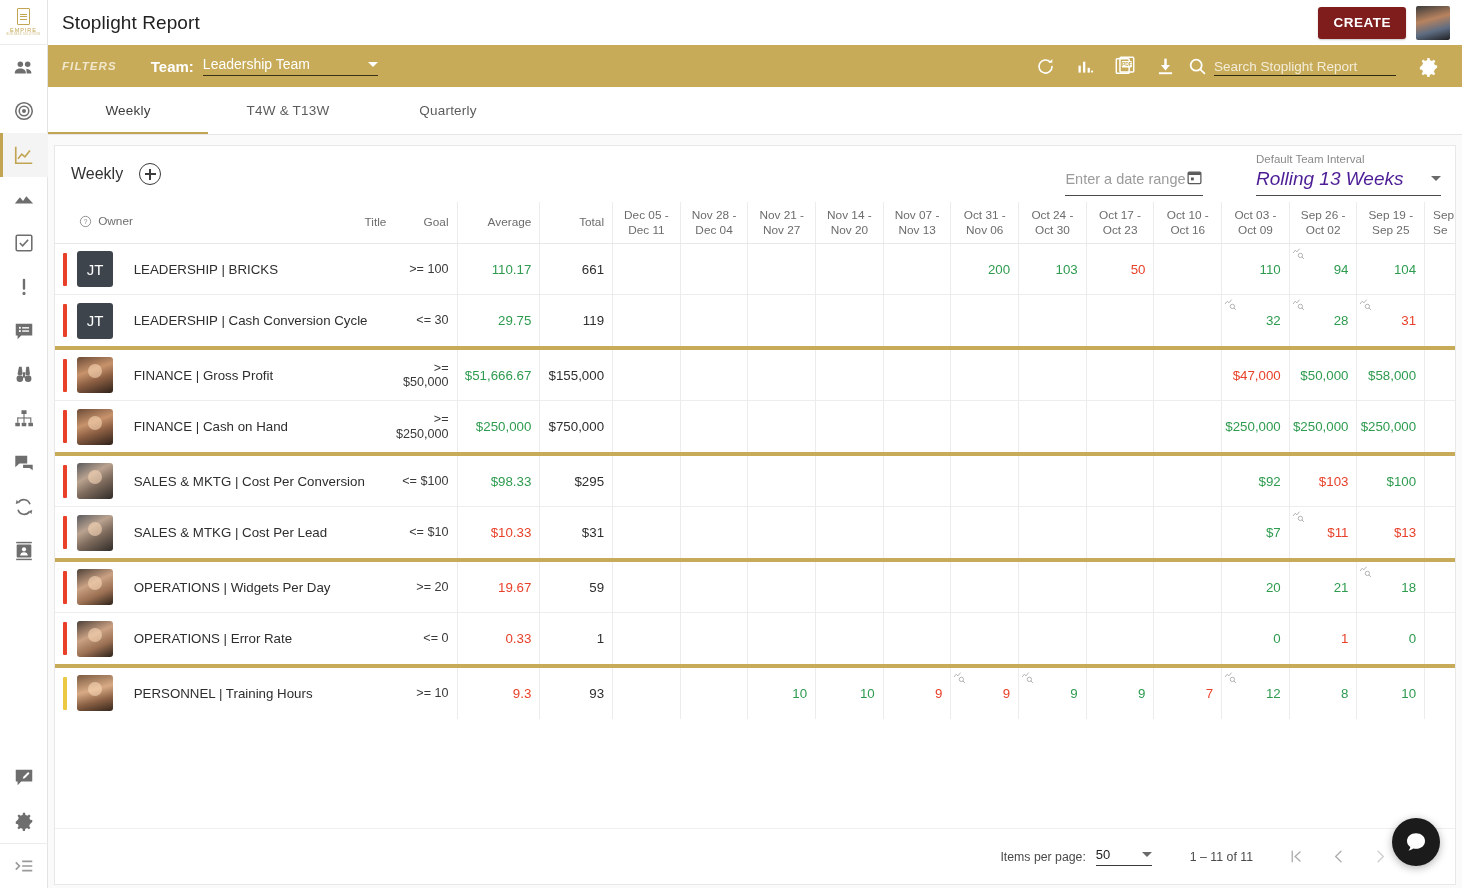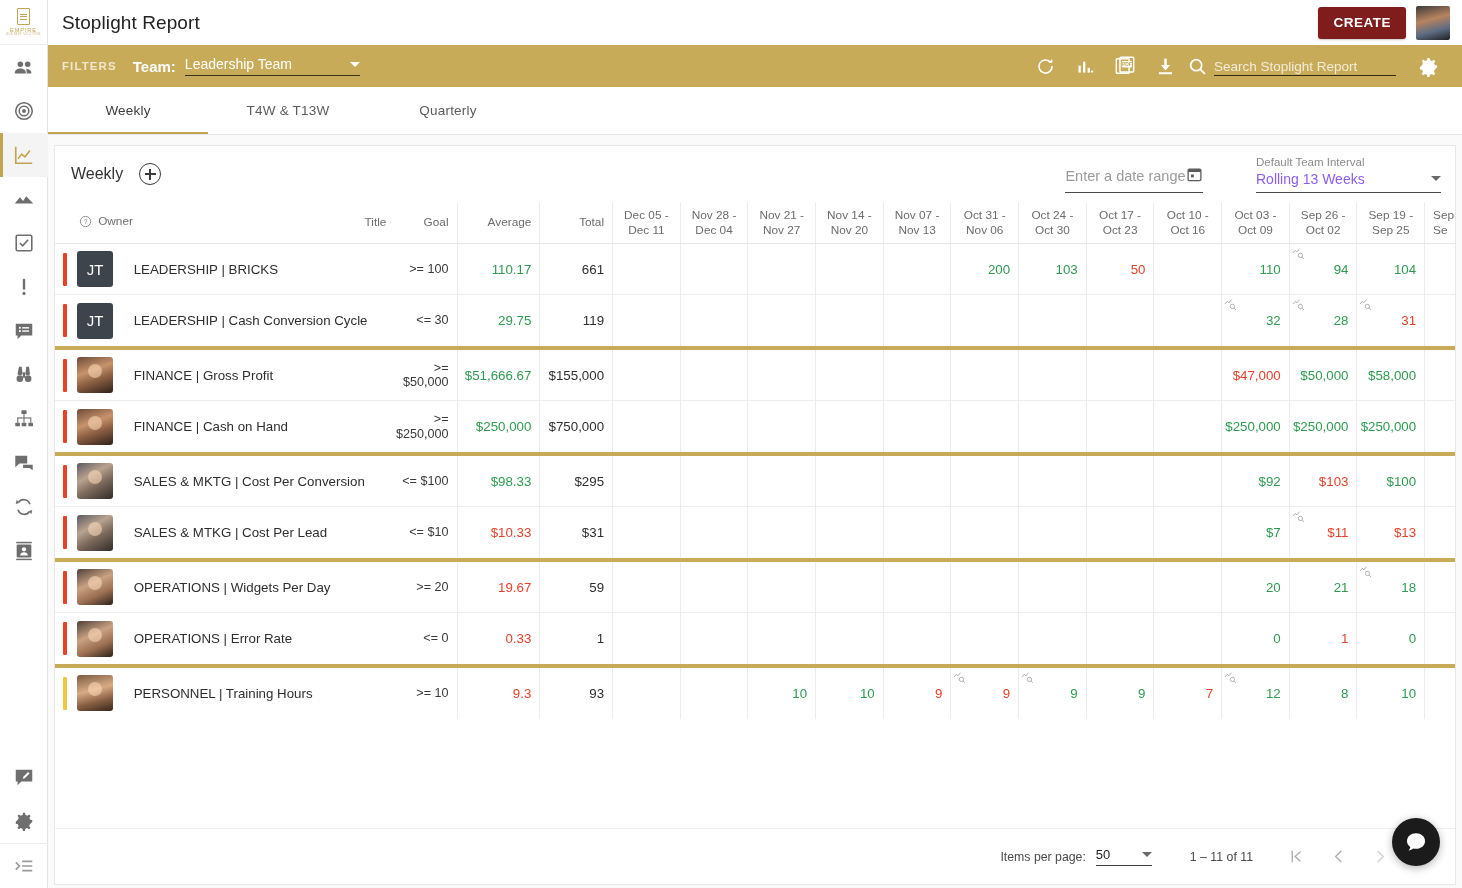--- a/index.html
+++ b/index.html
@@ -63,22 +63,22 @@
   .avatar-top {
     width: 34px; height: 34px; border-radius: 2px; overflow: hidden;
     background: #2c2c2c; position: relative; flex: 0 0 34px;
   }
 
   
   .filterbar {
     height: 42px; background: #c7ab58; display: flex; align-items: center;
     padding: 0 14px 0 14px; flex: 0 0 42px; color: #fff;
   }
-  .filters-label { font-size: 11.5px; letter-spacing: 1.1px; color: #f0e7cd; font-weight: bold; }
-  .team-label { font-size: 15px; font-weight: bold; color: #fff; margin-left: 16px; }
+  .filters-label { font-size: 11.5px; letter-spacing: 1.1px; color: #f0e7cd; font-weight: bold; font-style: italic; }
+  .team-label { font-size: 15px; font-weight: bold; color: #fff; margin-left: 34px; }
   .team-select {
     margin-left: 9px; width: 175px; position: relative;
     border-bottom: 1.5px solid #3a3218; padding-bottom: 3px;
     display: flex; align-items: center; cursor: pointer;
   }
   .team-select-val { font-size: 14px; color: #fff; }
   .caret-down {
     margin-left: auto; width: 0; height: 0;
     border-left: 5px solid transparent; border-right: 5px solid transparent;
     border-top: 5px solid #fff;
@@ -136,21 +136,21 @@
   .field { display: flex; flex-direction: column; }
   .field-label { font-size: 11.5px; color: #8a8a8a; margin-bottom: 3px; }
   .field-line {
     border-bottom: 1.2px solid #4a4a4a; padding-bottom: 5px;
     display: flex; align-items: center;
   }
   .daterange { width: 200px; align-items: center; }
   .daterange .ph { font-size: 14.5px; color: #9b9b9b; }
   .cal-ico { margin-left: auto; cursor: pointer; }
   .interval { width: 185px; }
-  .interval .val { font-size: 14px; color: #8b5cf6; }
+  .interval .val { font-size: 19px; color: #4c1d95; font-style: italic; }
   .interval .caret {
     margin-left: auto; width: 0; height: 0;
     border-left: 5px solid transparent; border-right: 5px solid transparent;
     border-top: 5px solid #6a6a6a;
   }
 
   
   .table-scroll { flex: 1; overflow: hidden; position: relative; }
   table.grid { border-collapse: collapse; width: 100%; table-layout: fixed; }
   table.grid th {

